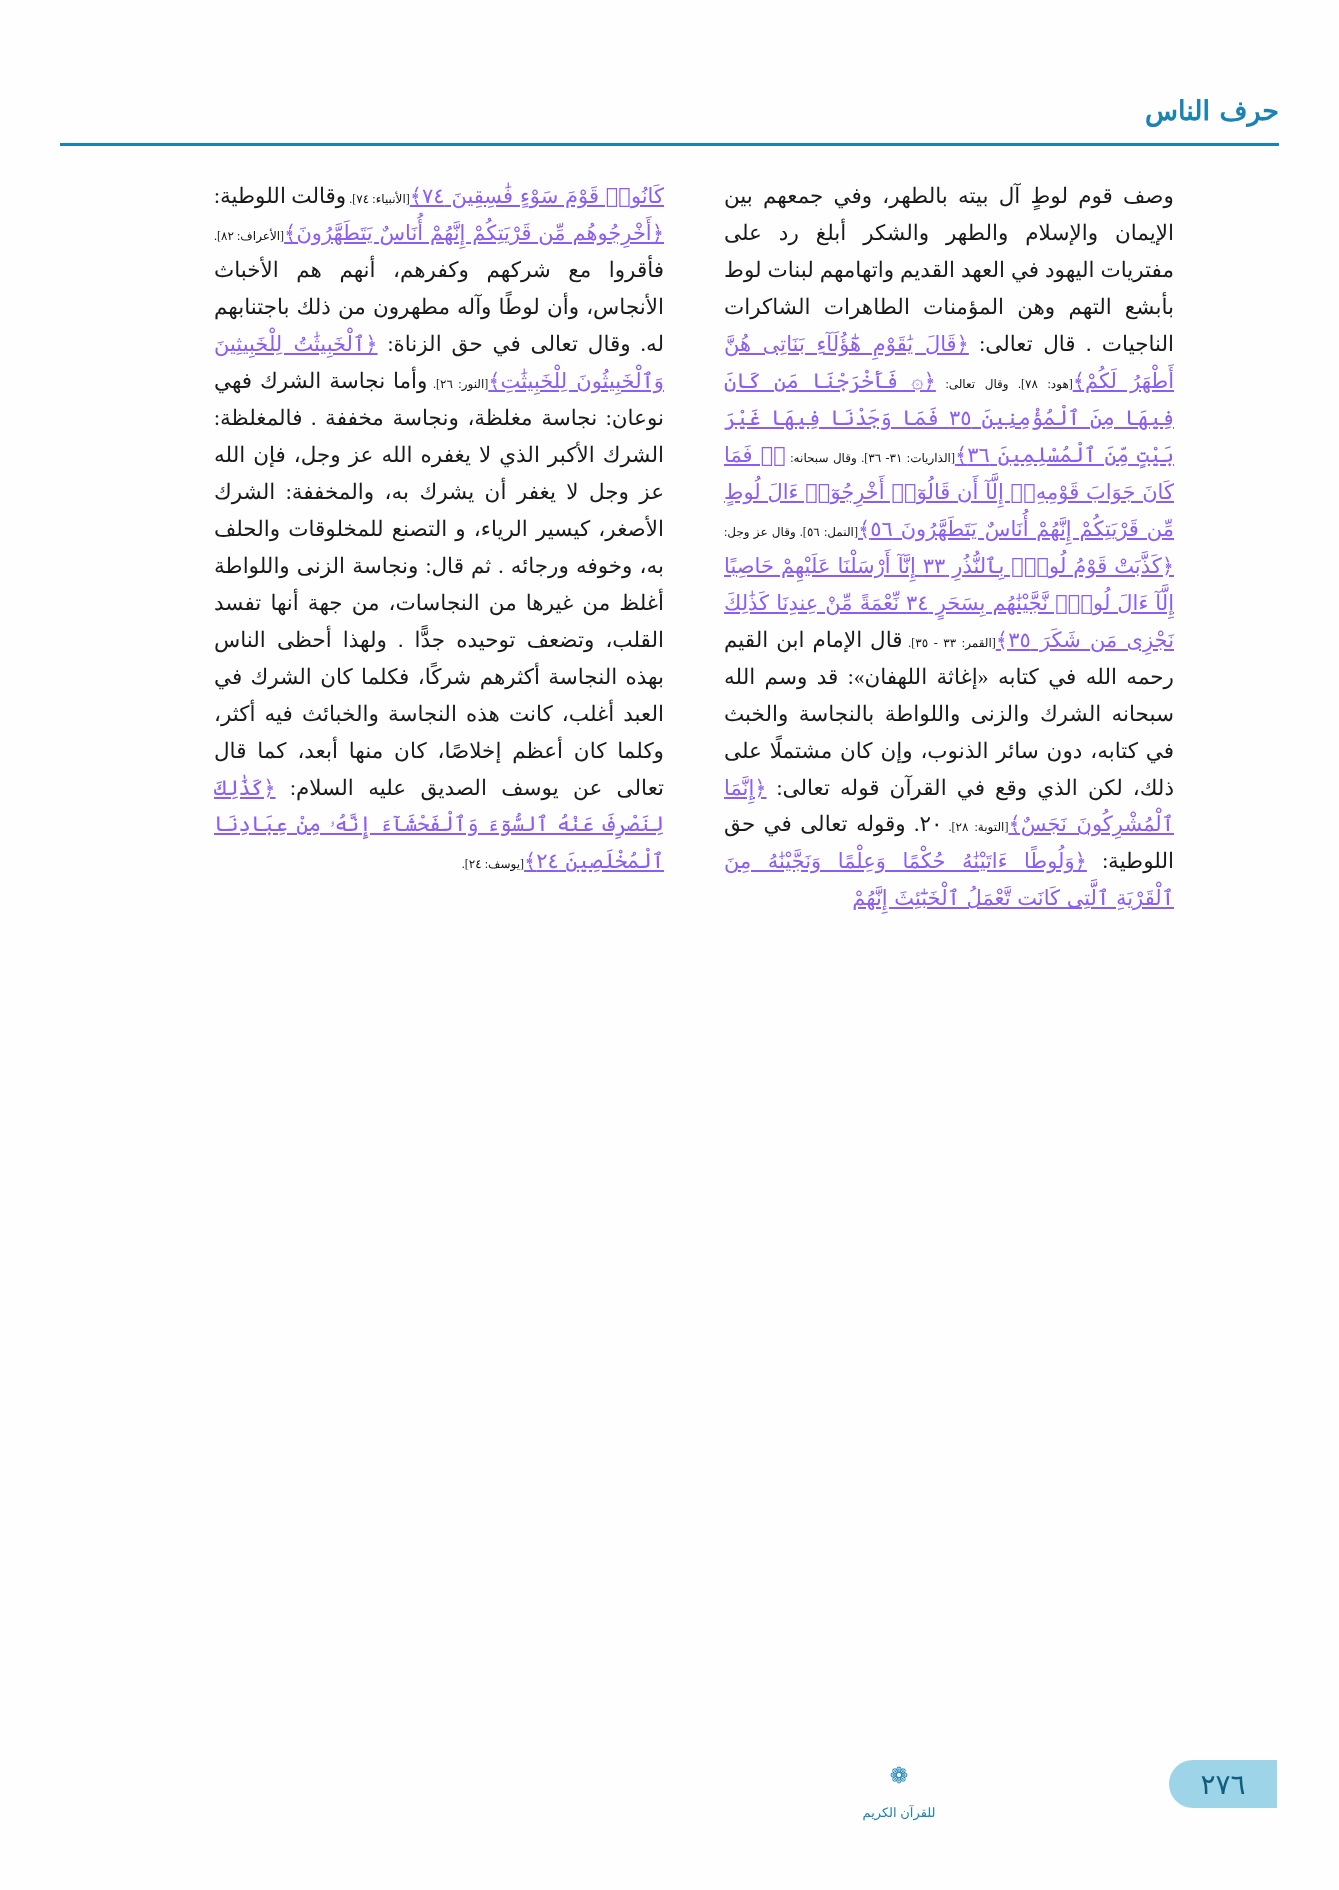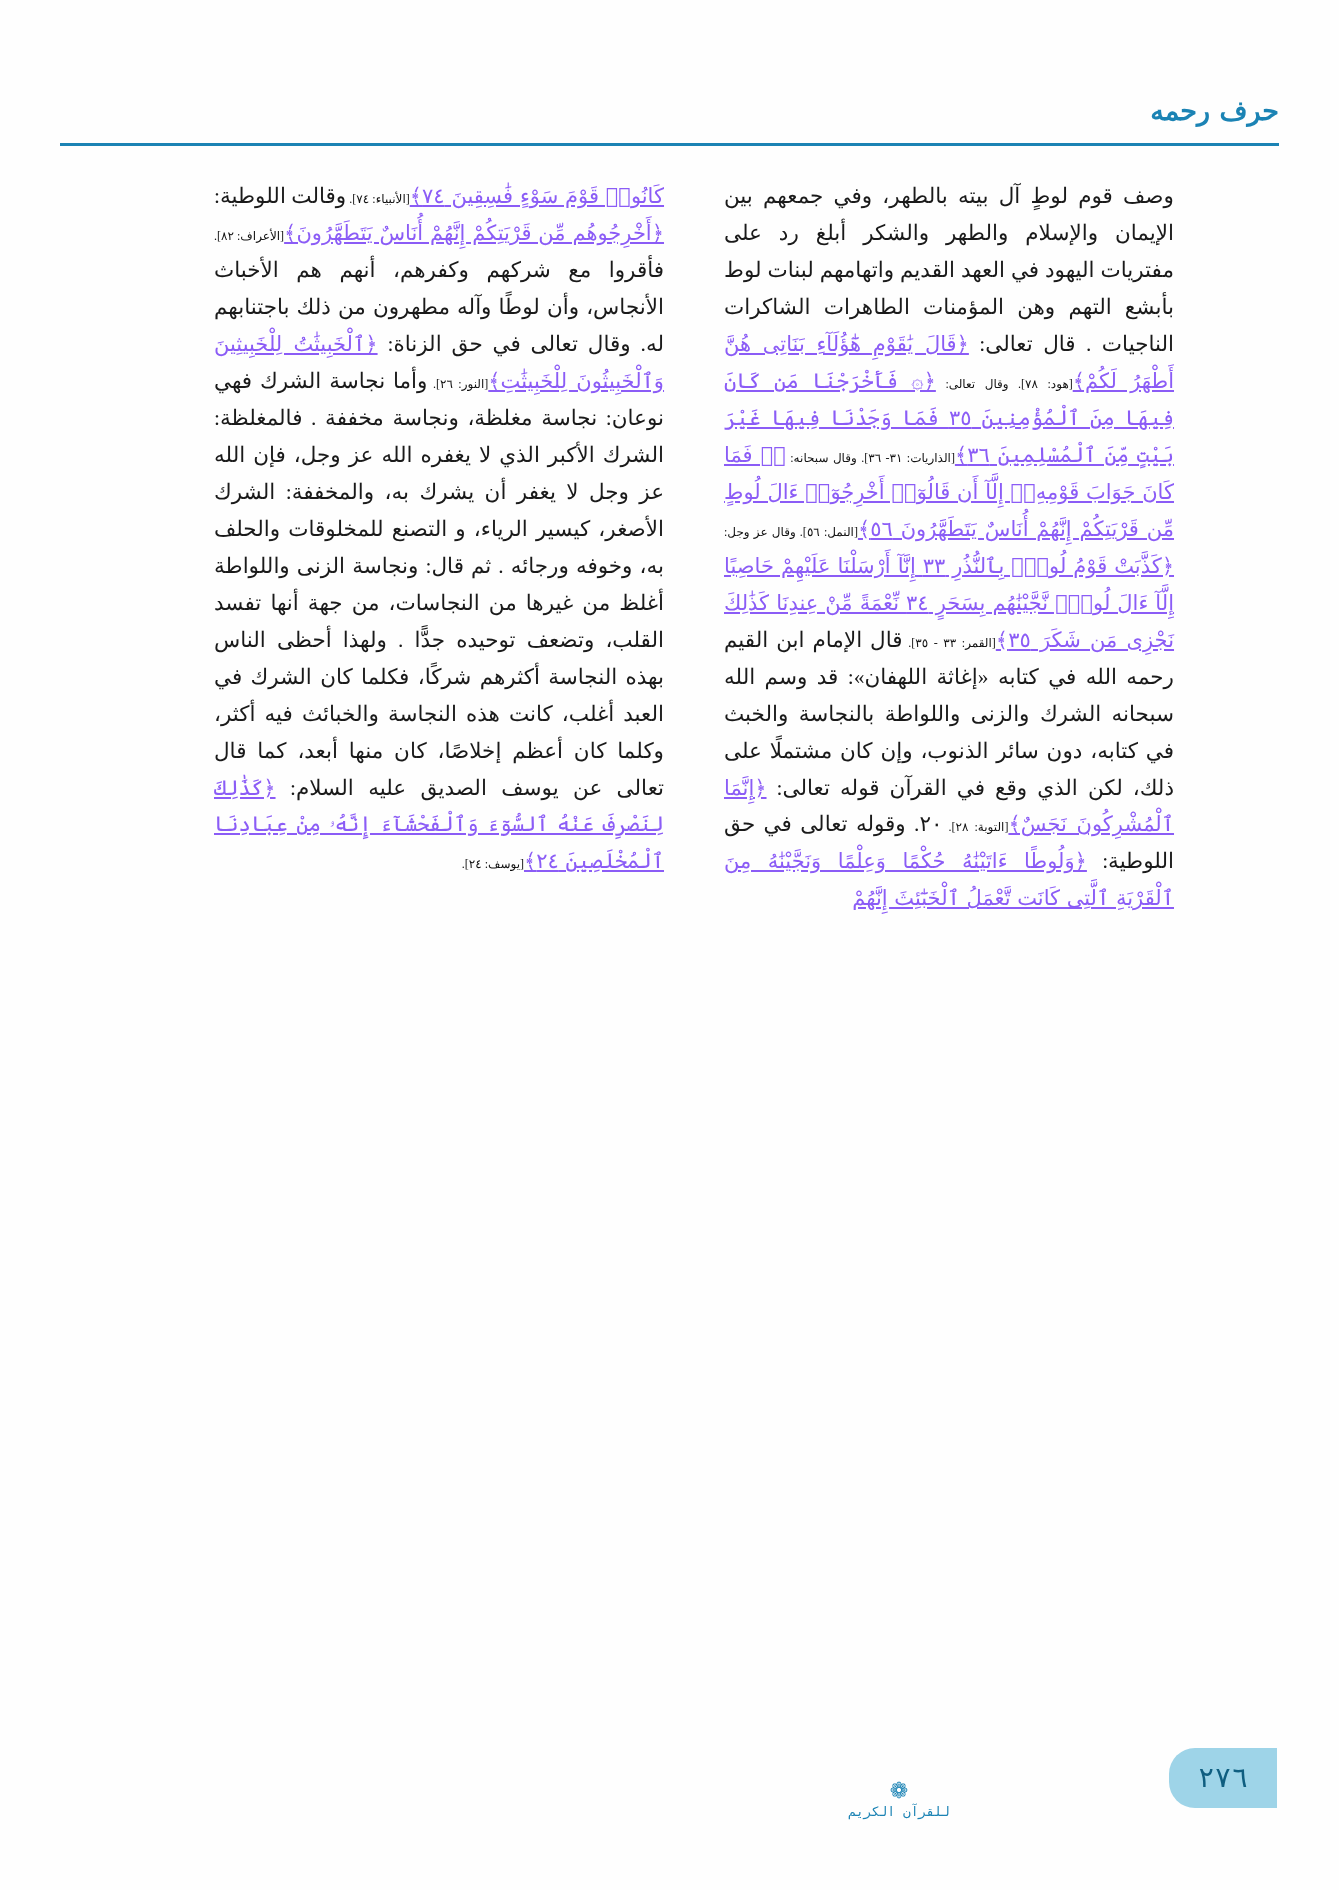--- a/index.html
+++ b/index.html
@@ -92,62 +92,62 @@
     bottom: 60px;
     left: 0;
     right: 0;
     height: 110px;
   }
   .page-badge {
     position: absolute;
     right: 62px;
     bottom: 22px;
     width: 108px;
-    height: 60px;
+    height: 48px;
     background: #9ed4e8;
     border-radius: 26px 0 0 26px;
     color: #0f5e80;
     font-size: 28px;
     display: flex;
     align-items: center;
     justify-content: center;
-    font-family: Liberation Mono, monospace;
+    font-family: Liberation Serif, serif;
   }
   .logo {
     position: absolute;
     right: 300px;
     bottom: 10px;
     width: 280px;
     text-align: center;
     color: #1b83b4;
   }
   .logo-main {
     font-size: 26px;
     font-weight: bold;
     letter-spacing: -1px;
     font-family: "DejaVu Serif", "Liberation Serif", serif;
   }
   .logo-sub {
     font-size: 13px;
-    margin-top: 2px;
-    font-family: Liberation Mono, monospace;
+    margin-top: 18px;
+    font-family: Liberation Sans, sans-serif;
   }
   .logo-orn {
     font-size: 22px;
     color: #1b83b4;
     line-height: 1;
   }
 </style>
 </head>
 <body>
 
 <div class="page">
 
   <div class="header">
-    <div class="header-title">حرف رحمه</div>
+    <div class="header-title">حرف الناس</div>
     <div class="header-rule"></div>
   </div>
 
   <div class="columns">
 
     <div class="col">
       <p class="para"><span>وصف قوم لوطٍ آل بيته بالطهر، وفي جمعهم بين الإيمان والإسلام والطهر والشكر أبلغ رد على مفتريات اليهود في العهد القديم واتهامهم لبنات لوط بأبشع التهم وهن المؤمنات الطاهرات الشاكرات الناجيات . قال تعالى: </span><span class="quran">﴿قَالَ يَٰقَوْمِ هَٰٓؤُلَآءِ بَنَاتِى هُنَّ أَطْهَرُ لَكُمْ﴾</span><span class="ref">[هود: ٧٨]. وقال تعالى: </span><span class="quran">﴿۞ فَأَخْرَجْنَا مَن كَانَ فِيهَا مِنَ ٱلْمُؤْمِنِينَ ٣٥ فَمَا وَجَدْنَا فِيهَا غَيْرَ بَيْتٍ مِّنَ ٱلْمُسْلِمِينَ ٣٦﴾</span><span class="ref">[الذاريات: ٣١- ٣٦]. وقال سبحانه: </span><span class="quran">﴿۞ فَمَا كَانَ جَوَابَ قَوْمِهِۦٓ إِلَّآ أَن قَالُوٓا۟ أَخْرِجُوٓا۟ ءَالَ لُوطٍ مِّن قَرْيَتِكُمْ إِنَّهُمْ أُنَاسٌ يَتَطَهَّرُونَ ٥٦﴾</span><span class="ref">[النمل: ٥٦]. وقال عز وجل: </span><span class="quran">﴿كَذَّبَتْ قَوْمُ لُوطٍۭ بِٱلنُّذُرِ ٣٣ إِنَّآ أَرْسَلْنَا عَلَيْهِمْ حَاصِبًا إِلَّآ ءَالَ لُوطٍۢ نَّجَّيْنَٰهُم بِسَحَرٍ ٣٤ نِّعْمَةً مِّنْ عِندِنَا كَذَٰلِكَ نَجْزِى مَن شَكَرَ ٣٥﴾</span><span class="ref">[القمر: ٣٣ - ٣٥]. </span><span>قال الإمام ابن القيم رحمه الله في كتابه «إغاثة اللهفان»: قد وسم الله سبحانه الشرك والزنى واللواطة بالنجاسة والخبث في كتابه، دون سائر الذنوب، وإن كان مشتملًا على ذلك، لكن الذي وقع في القرآن قوله تعالى: </span><span class="quran">﴿إِنَّمَا ٱلْمُشْرِكُونَ نَجَسٌ﴾</span><span class="ref">[التوبة: ٢٨]. </span><span>٢٠. وقوله تعالى في حق اللوطية: </span><span class="quran">﴿وَلُوطًا ءَاتَيْنَٰهُ حُكْمًا وَعِلْمًا وَنَجَّيْنَٰهُ مِنَ ٱلْقَرْيَةِ ٱلَّتِى كَانَت تَّعْمَلُ ٱلْخَبَٰٓئِثَ إِنَّهُمْ</span></p>
     </div>
 
     <div class="col">

